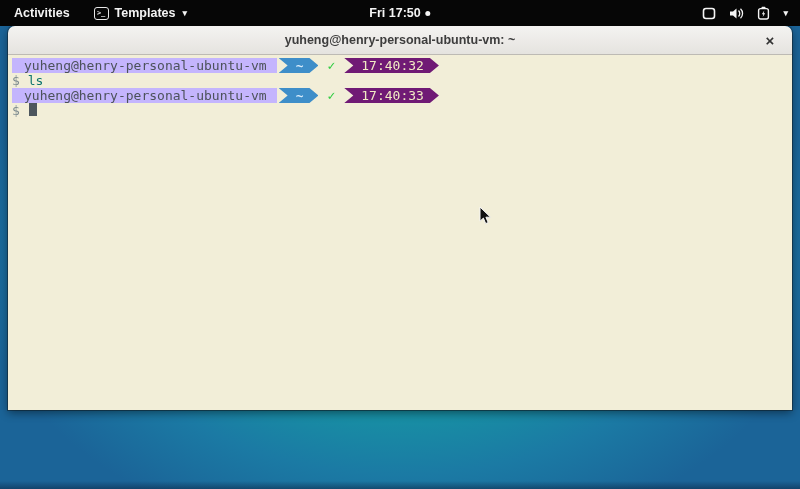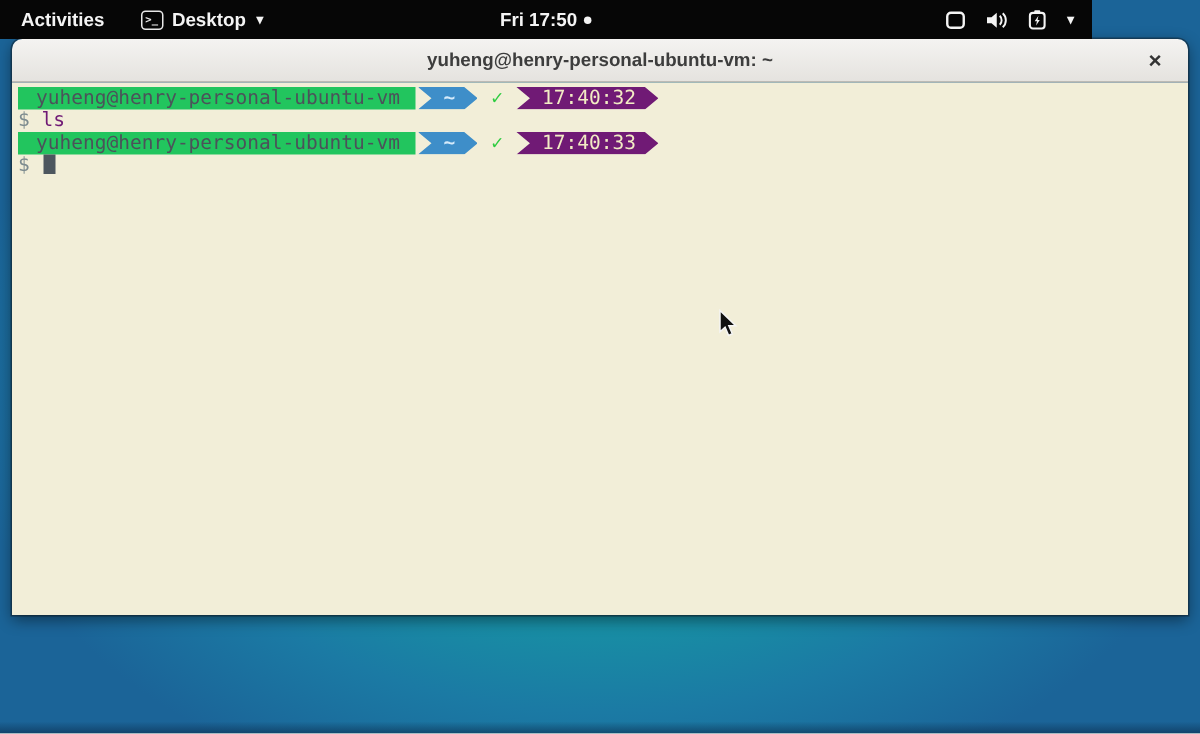--- a/index.html
+++ b/index.html
@@ -13,21 +13,21 @@
       radial-gradient(ellipse 430px 300px at 400px 250px,
         #13ae97 0%, #1699a4 45%, #1b7aa4 75%, #1b6498 100%);
   }
   .desktop::after{
     content:""; position:absolute; left:0; right:0; bottom:0; height:8px;
     background:linear-gradient(to bottom, rgba(10,40,70,0), rgba(10,40,70,.55));
   }
 
   
   .topbar {
-    position:absolute; top:0; left:0; width:728px; height:26px;
+    position:absolute; top:0; left:0; width:800px; height:26px;
     background:#060606; color:#f4f4f4;
     display:flex; align-items:center; justify-content:space-between;
     font-size:12.5px; font-weight:700; z-index:30;
   }
   .tb-left { display:flex; align-items:center; height:100%; }
   .activities { padding:0 14px; height:100%; display:flex; align-items:center; cursor:pointer; }
   .appmenu { display:flex; align-items:center; gap:6px; padding:0 10px; height:100%; cursor:pointer; }
   .term-icon {
     width:15px; height:13px; border:1.4px solid #e8e8e8; border-radius:3px;
     display:flex; align-items:center; justify-content:center;
@@ -69,55 +69,55 @@
   }
 
   .term {
     flex:1; background:#f2eed8; padding:3px 4px;
     font-family:"DejaVu Sans Mono","Liberation Mono", monospace;
     font-size:13px; line-height:15px; color:#444; cursor:text;
   }
   .line { display:flex; align-items:stretch; height:15px; white-space:pre; }
 
   .seg-user {
-    background:#22c55e; color:#4c525a; padding:0 10px 0 12px;
+    background:#c4b5fd; color:#4c525a; padding:0 10px 0 12px;
     display:flex; align-items:center; height:15px;
   }
   .pl {
     display:flex; align-items:center; height:15px; padding:0 15px 0 17px;
     clip-path:polygon(0 0, calc(100% - 9px) 0, 100% 50%, calc(100% - 9px) 100%, 0 100%, 9px 50%);
     margin-left:2px;
   }
   .pl-blue { background:#3e8ec9; color:#d5eafa; font-weight:700; }
   .pl-dark { background:#701a75; color:#f2ecc4; }
   .check { color:#2ecc40; font-weight:700; padding:0 7px 0 9px; display:flex; align-items:center; }
 
   .dollar { color:#7d8b8f; }
-  .cmd    { color:#701a75; }
+  .cmd    { color:#0f766e; }
   .dir-row { display:flex; gap:15px; height:15px; white-space:pre; }
   .dir-row span { color:#2a9da2; }
   .cursor-block {
     display:inline-block; width:8px; height:13px; background:#4d565e;
     vertical-align:-2px; margin-left:9px;
   }
 
   
   .pointer { position:absolute; left:479px; top:206px; z-index:50; pointer-events:none; }
 </style>
 </head>
 <body>
 
 <div class="desktop">
 
   <div class="topbar">
     <div class="tb-left">
       <div class="activities">Activities</div>
       <div class="appmenu">
         <span class="term-icon">&gt;_</span>
-        <span>Desktop</span>
+        <span>Templates</span>
         <span class="caret">▾</span>
       </div>
     </div>
     <div class="tb-center">
       <span>Fri 17:50</span>
       <span class="notif-dot"></span>
     </div>
     <div class="tb-right">
       <span>
         <svg width="14" height="13" viewBox="0 0 14 13">

